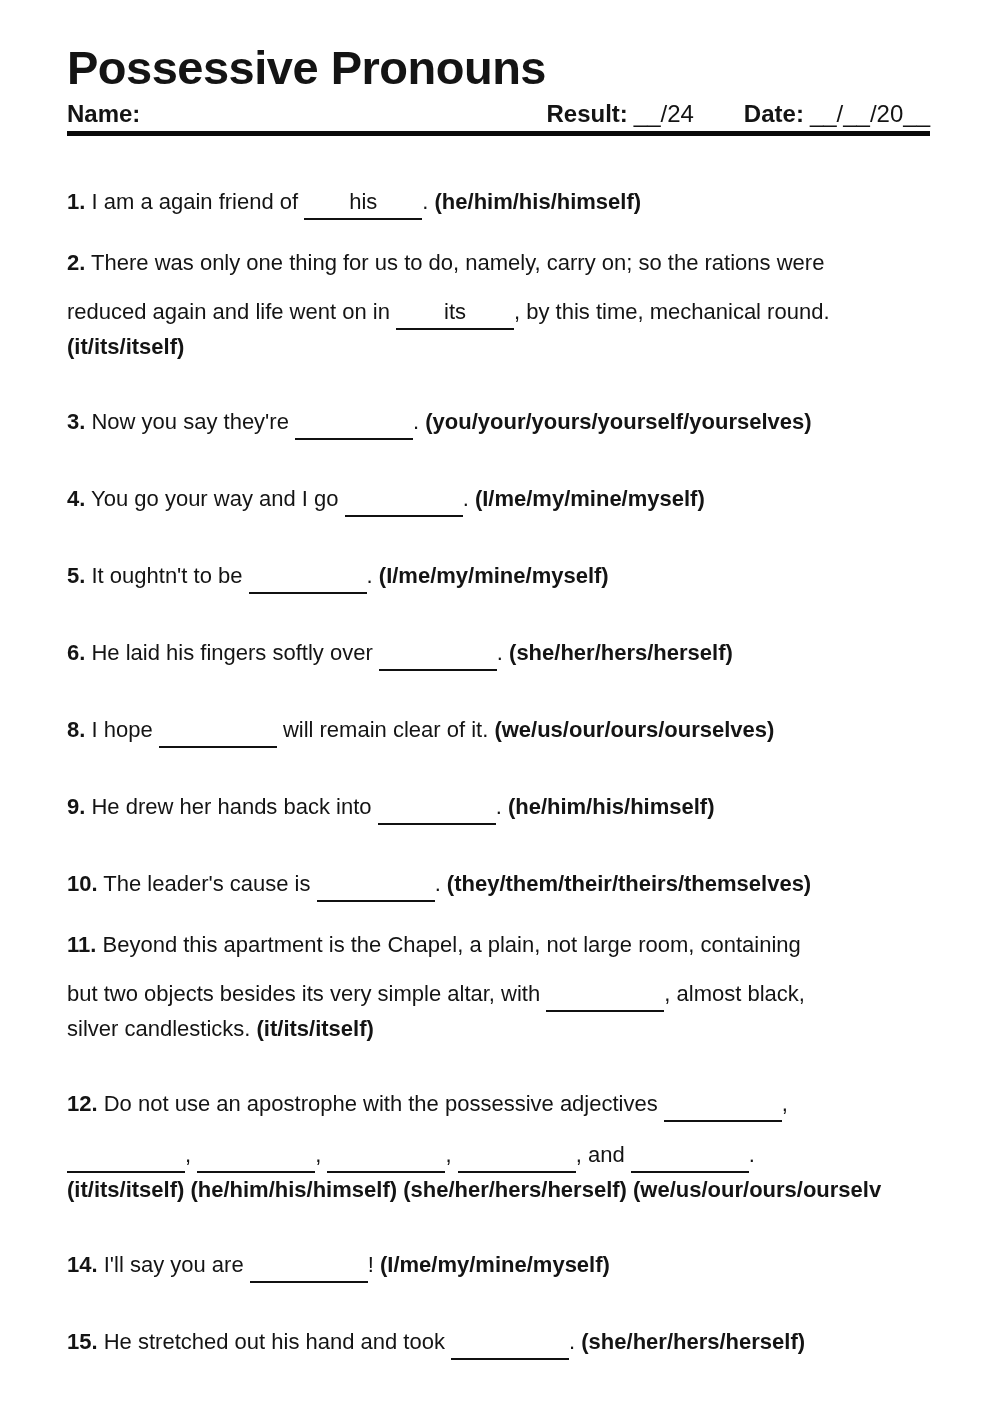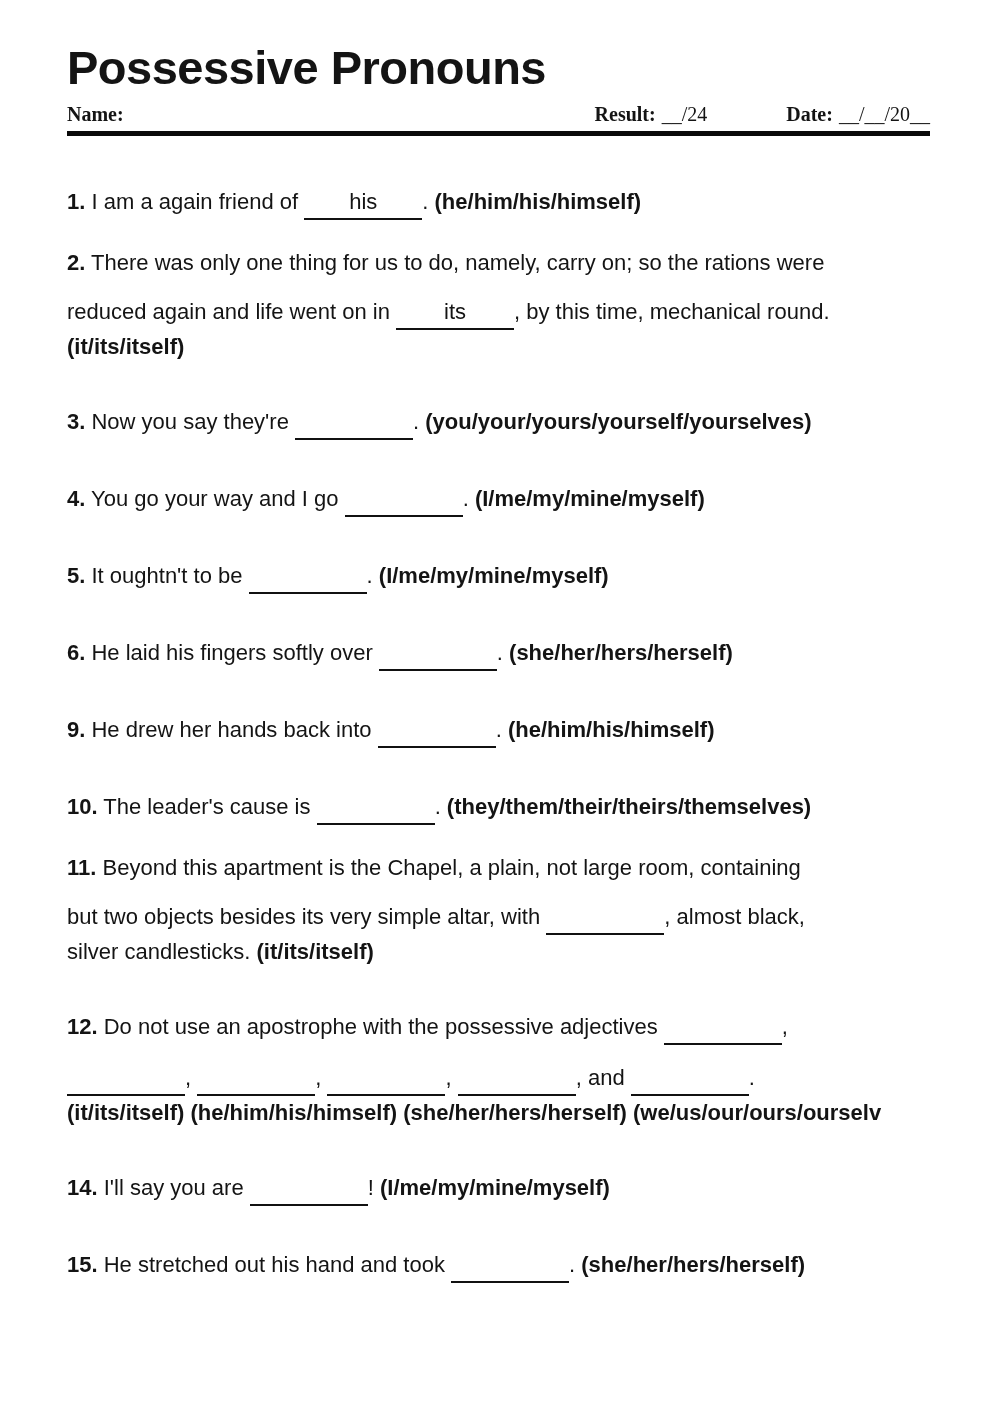--- a/index.html
+++ b/index.html
@@ -21,26 +21,25 @@
     font-weight: 700;
     line-height: 44px;
     margin: 0 0 12px 0;
     letter-spacing: -0.5px;
   }
   .header-row {
     width: 863px;
     display: flex;
     justify-content: space-between;
     align-items: baseline;
-    font-size: 20px;
+    font-size: 24px;
     line-height: 24px;
     margin-bottom: 5px;
-    font-family: Liberation Serif, serif;
   }
-  .header-right { display: flex; align-items: flex-start; gap: 29px; }
+  .header-right { display: flex; align-items: flex-start; }
   .lbl { font-weight: 700; }
   .val { font-weight: 400; margin-left: 6px; }
   .date-group { margin-left: 50px; }
   .header-divider {
     width: 863px;
     height: 5px;
     background: #0a0a0a;
     border: none;
     margin: 0 0 33px 0;
   }
@@ -82,20 +81,21 @@
 
   <div class="header-divider"></div>
 
   <div class="questions">
       <p class="question"><span class="q-num">1.</span> <span>I am a again friend of </span><span class="blank">his</span><span>. </span><span class="options">(he/him/his/himself)</span></p>
       <p class="question"><span class="q-num">2.</span> <span>There was only one thing for us to do, namely, carry on; so the rations were</span><br><span>reduced again and life went on in </span><span class="blank">its</span><span>, by this time, mechanical round.</span><br><span class="options">(it/its/itself)</span></p>
       <p class="question"><span class="q-num">3.</span> <span>Now you say they're </span><span class="blank">&nbsp;</span><span>. </span><span class="options">(you/your/yours/yourself/yourselves)</span></p>
       <p class="question"><span class="q-num">4.</span> <span>You go your way and I go </span><span class="blank">&nbsp;</span><span>. </span><span class="options">(I/me/my/mine/myself)</span></p>
       <p class="question"><span class="q-num">5.</span> <span>It oughtn't to be </span><span class="blank">&nbsp;</span><span>. </span><span class="options">(I/me/my/mine/myself)</span></p>
       <p class="question"><span class="q-num">6.</span> <span>He laid his fingers softly over </span><span class="blank">&nbsp;</span><span>. </span><span class="options">(she/her/hers/herself)</span></p>
+      <p class="question"><span class="q-num">8.</span> <span>I hope </span><span class="blank">&nbsp;</span><span> will remain clear of it. </span><span class="options">(we/us/our/ours/ourselves)</span></p>
       <p class="question"><span class="q-num">9.</span> <span>He drew her hands back into </span><span class="blank">&nbsp;</span><span>. </span><span class="options">(he/him/his/himself)</span></p>
       <p class="question"><span class="q-num">10.</span> <span>The leader's cause is </span><span class="blank">&nbsp;</span><span>. </span><span class="options">(they/them/their/theirs/themselves)</span></p>
       <p class="question"><span class="q-num">11.</span> <span>Beyond this apartment is the Chapel, a plain, not large room, containing</span><br><span>but two objects besides its very simple altar, with </span><span class="blank">&nbsp;</span><span>, almost black,</span><br><span>silver candlesticks. </span><span class="options">(it/its/itself)</span></p>
       <p class="question"><span class="q-num">12.</span> <span>Do not use an apostrophe with the possessive adjectives </span><span class="blank">&nbsp;</span><span>,</span><br><span class="blank">&nbsp;</span><span>, </span><span class="blank">&nbsp;</span><span>, </span><span class="blank">&nbsp;</span><span>, </span><span class="blank">&nbsp;</span><span>, and </span><span class="blank">&nbsp;</span><span>.</span><br><span class="options">(it/its/itself) (he/him/his/himself) (she/her/hers/herself) (we/us/our/ours/ourselv</span></p>
       <p class="question"><span class="q-num">14.</span> <span>I'll say you are </span><span class="blank">&nbsp;</span><span>! </span><span class="options">(I/me/my/mine/myself)</span></p>
       <p class="question"><span class="q-num">15.</span> <span>He stretched out his hand and took </span><span class="blank">&nbsp;</span><span>. </span><span class="options">(she/her/hers/herself)</span></p>
     </div>
 </div>
 
 </body></html>

